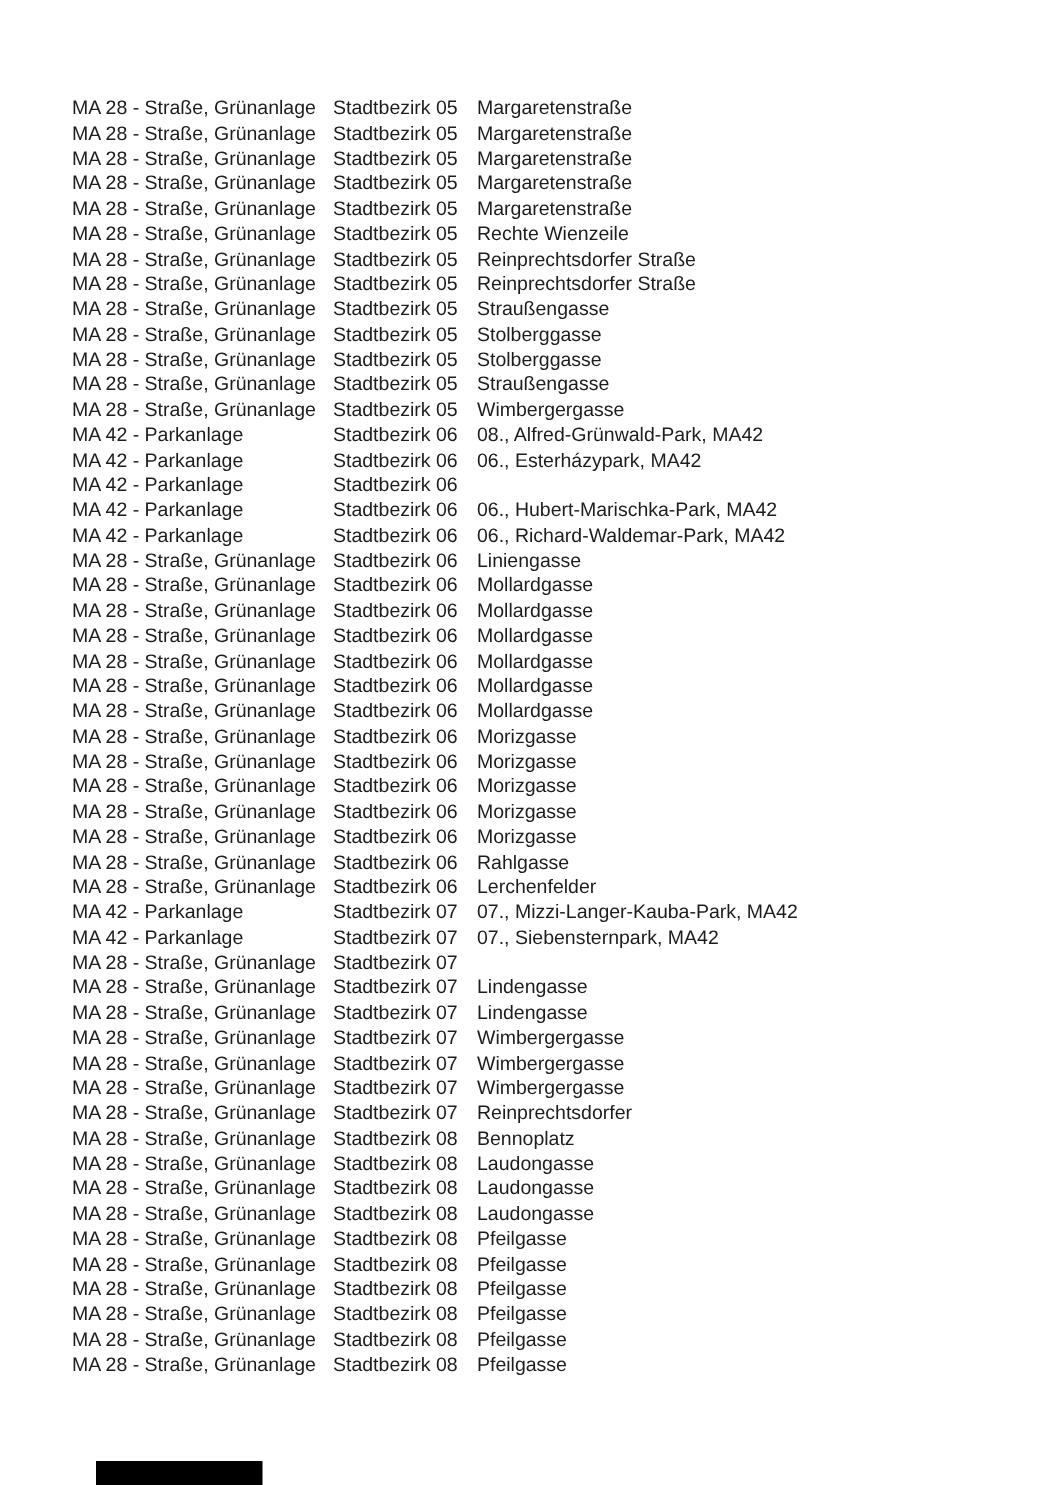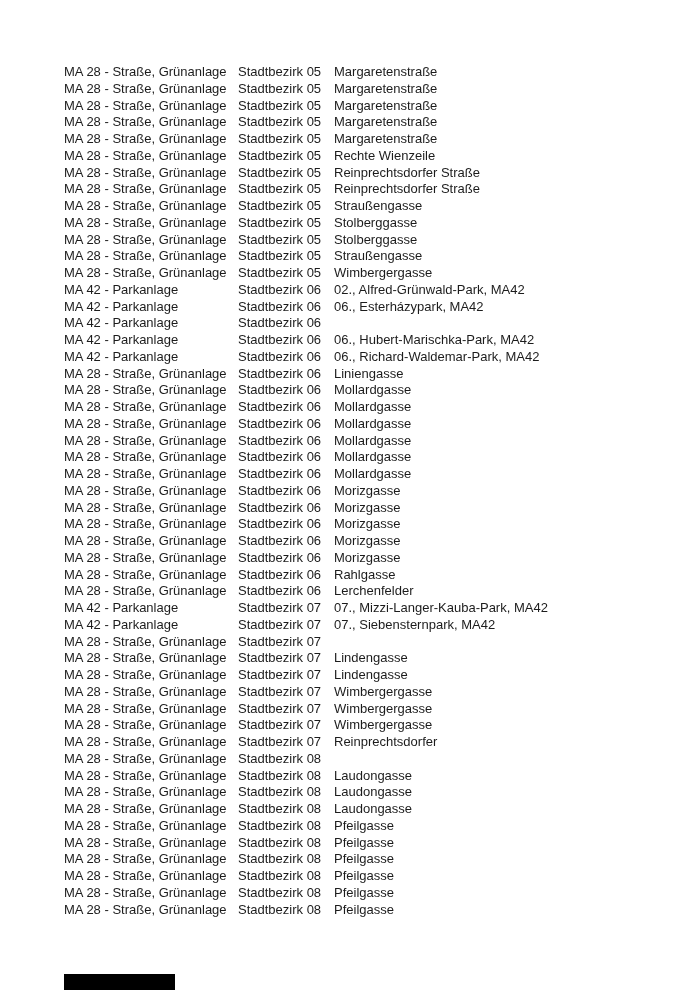--- a/index.html
+++ b/index.html
@@ -10,21 +10,21 @@
   }
   .page {
     position: relative;
     width: 700px;
     height: 990px;
     background: #ffffff;
     overflow: hidden;
   }
   .table {
     position: absolute;
-    left: 64px;
+    left: 48px;
     top: 64px;
     color: #1c1c1c;
     font-size: 13px;
     font-weight: 400;
   }
   .row {
     display: grid;
     grid-template-columns: 174px 96px auto;
     height: 16.75px;
     line-height: 16.75px;
@@ -109,21 +109,21 @@
           <span class="cell">Straußengasse</span>
         </div>
         <div class="row">
           <span class="cell">MA 28 - Straße, Grünanlage</span>
           <span class="cell">Stadtbezirk 05</span>
           <span class="cell">Wimbergergasse</span>
         </div>
         <div class="row">
           <span class="cell">MA 42 - Parkanlage</span>
           <span class="cell">Stadtbezirk 06</span>
-          <span class="cell">02., Alfred-Grünwald-Park, MA42</span>
+          <span class="cell">08., Alfred-Grünwald-Park, MA42</span>
         </div>
         <div class="row">
           <span class="cell">MA 42 - Parkanlage</span>
           <span class="cell">Stadtbezirk 06</span>
           <span class="cell">06., Esterházypark, MA42</span>
         </div>
         <div class="row">
           <span class="cell">MA 42 - Parkanlage</span>
           <span class="cell">Stadtbezirk 06</span>
         </div>
@@ -247,20 +247,21 @@
           <span class="cell">Wimbergergasse</span>
         </div>
         <div class="row">
           <span class="cell">MA 28 - Straße, Grünanlage</span>
           <span class="cell">Stadtbezirk 07</span>
           <span class="cell">Reinprechtsdorfer</span>
         </div>
         <div class="row">
           <span class="cell">MA 28 - Straße, Grünanlage</span>
           <span class="cell">Stadtbezirk 08</span>
+          <span class="cell">Bennoplatz</span>
         </div>
         <div class="row">
           <span class="cell">MA 28 - Straße, Grünanlage</span>
           <span class="cell">Stadtbezirk 08</span>
           <span class="cell">Laudongasse</span>
         </div>
         <div class="row">
           <span class="cell">MA 28 - Straße, Grünanlage</span>
           <span class="cell">Stadtbezirk 08</span>
           <span class="cell">Laudongasse</span>

